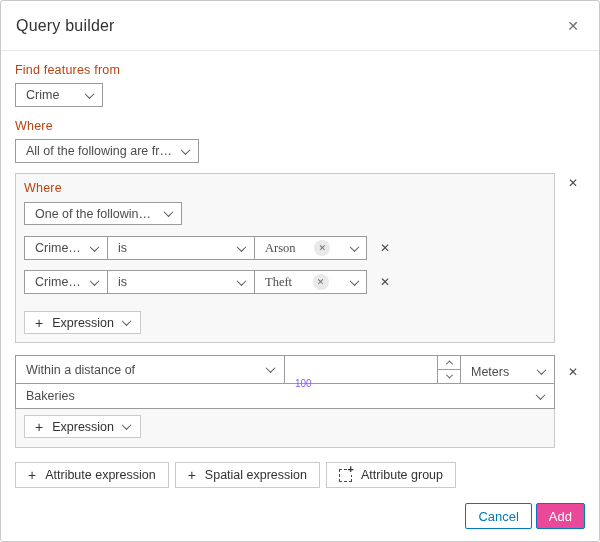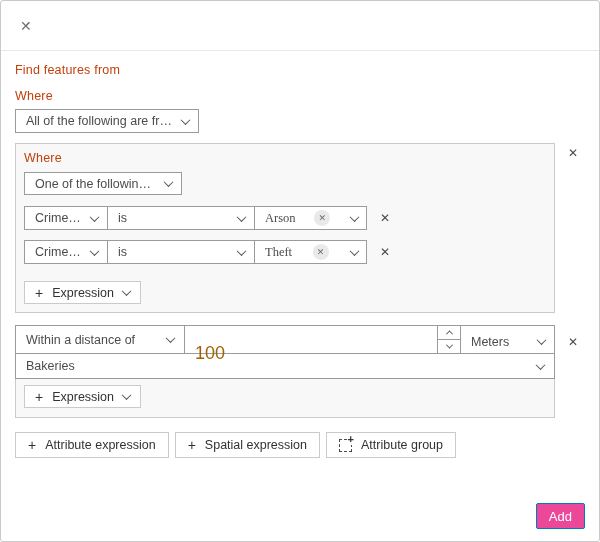--- a/index.html
+++ b/index.html
@@ -111,21 +111,21 @@
     background: #fff; border: 1px solid #9b9b9b;
     height: 29px; display: flex; align-items: center;
     font-size: 12.5px; color: #4c4c4c;
   }
   .cell + .cell { margin-left: -1px; }
   .cell-op { flex: 1; justify-content: space-between; padding: 0 10px; cursor: pointer; }
   .cell-num { flex: 0 0 176px; padding: 0; }
   .cell-num input {
     flex: 1; min-width: 0; border: none; outline: none;
     font-family: "Liberation Sans", sans-serif;
-    font-size: 18px; color: #a16207; padding: 0 10px;
+    font-size: 10px; color: #8b5cf6; padding: 0 10px;
     background: transparent;
     margin-top: 28px;
   }
   .stepper {
     flex: 0 0 23px; height: 100%;
     border-left: 1px solid #9b9b9b;
     display: flex; flex-direction: column;
   }
   .step {
     flex: 1; display: flex; align-items: center; justify-content: center;
@@ -174,26 +174,31 @@
   }
   .btn-cancel { background: #fff; border: 1px solid #0079c1; color: #0079c1; }
   .btn-add    { background: #ec4899; border: 1px solid #0079c1; color: #fff; }
 </style>
 </head>
 <body>
 
 <div class="dialog">
 
   <div class="header">
+    <div class="title">Query builder</div>
     <button class="icon-btn">✕</button>
   </div>
 
   <div class="body">
 
     <div class="lbl">Find features from</div>
+    <div class="select sel-layer mt6">
+      <span class="txt">Crime</span>
+      <span class="chev"></span>
+    </div>
 
     <div class="lbl mt12">Where</div>
     <div class="select sel-op-top mt6">
       <span class="txt">All of the following are from</span>
       <span class="chev"></span>
     </div>
 
     
     <div class="group-line mt10">
       <div class="group group1">
@@ -303,16 +308,17 @@
         <span class="eg-icon">
             <span class="eg-plus">+</span>
           </span>
         <span>Attribute group</span>
       </button>
     </div>
 
   </div>
 
   <div class="footer">
+    <button class="btn btn-cancel">Cancel</button>
     <button class="btn btn-add">Add</button>
   </div>
 
 </div>
 
 </body></html>

